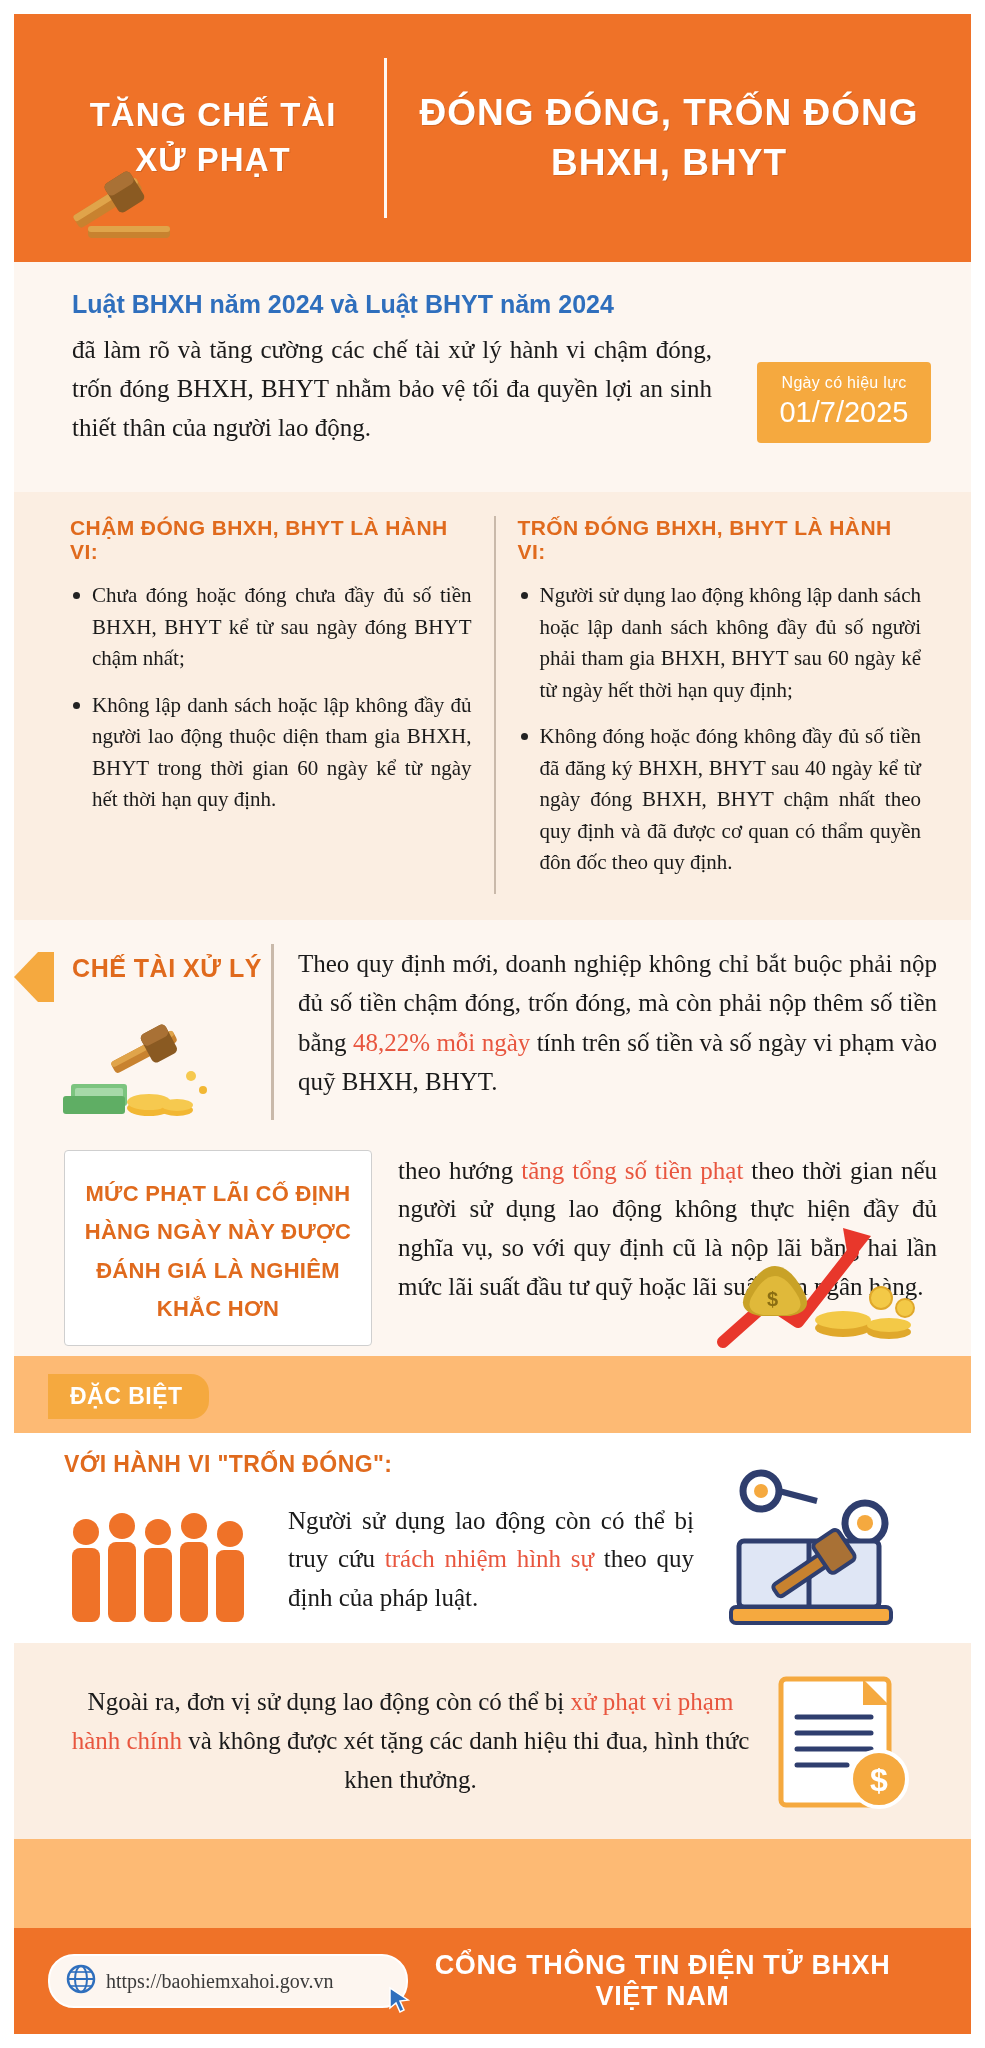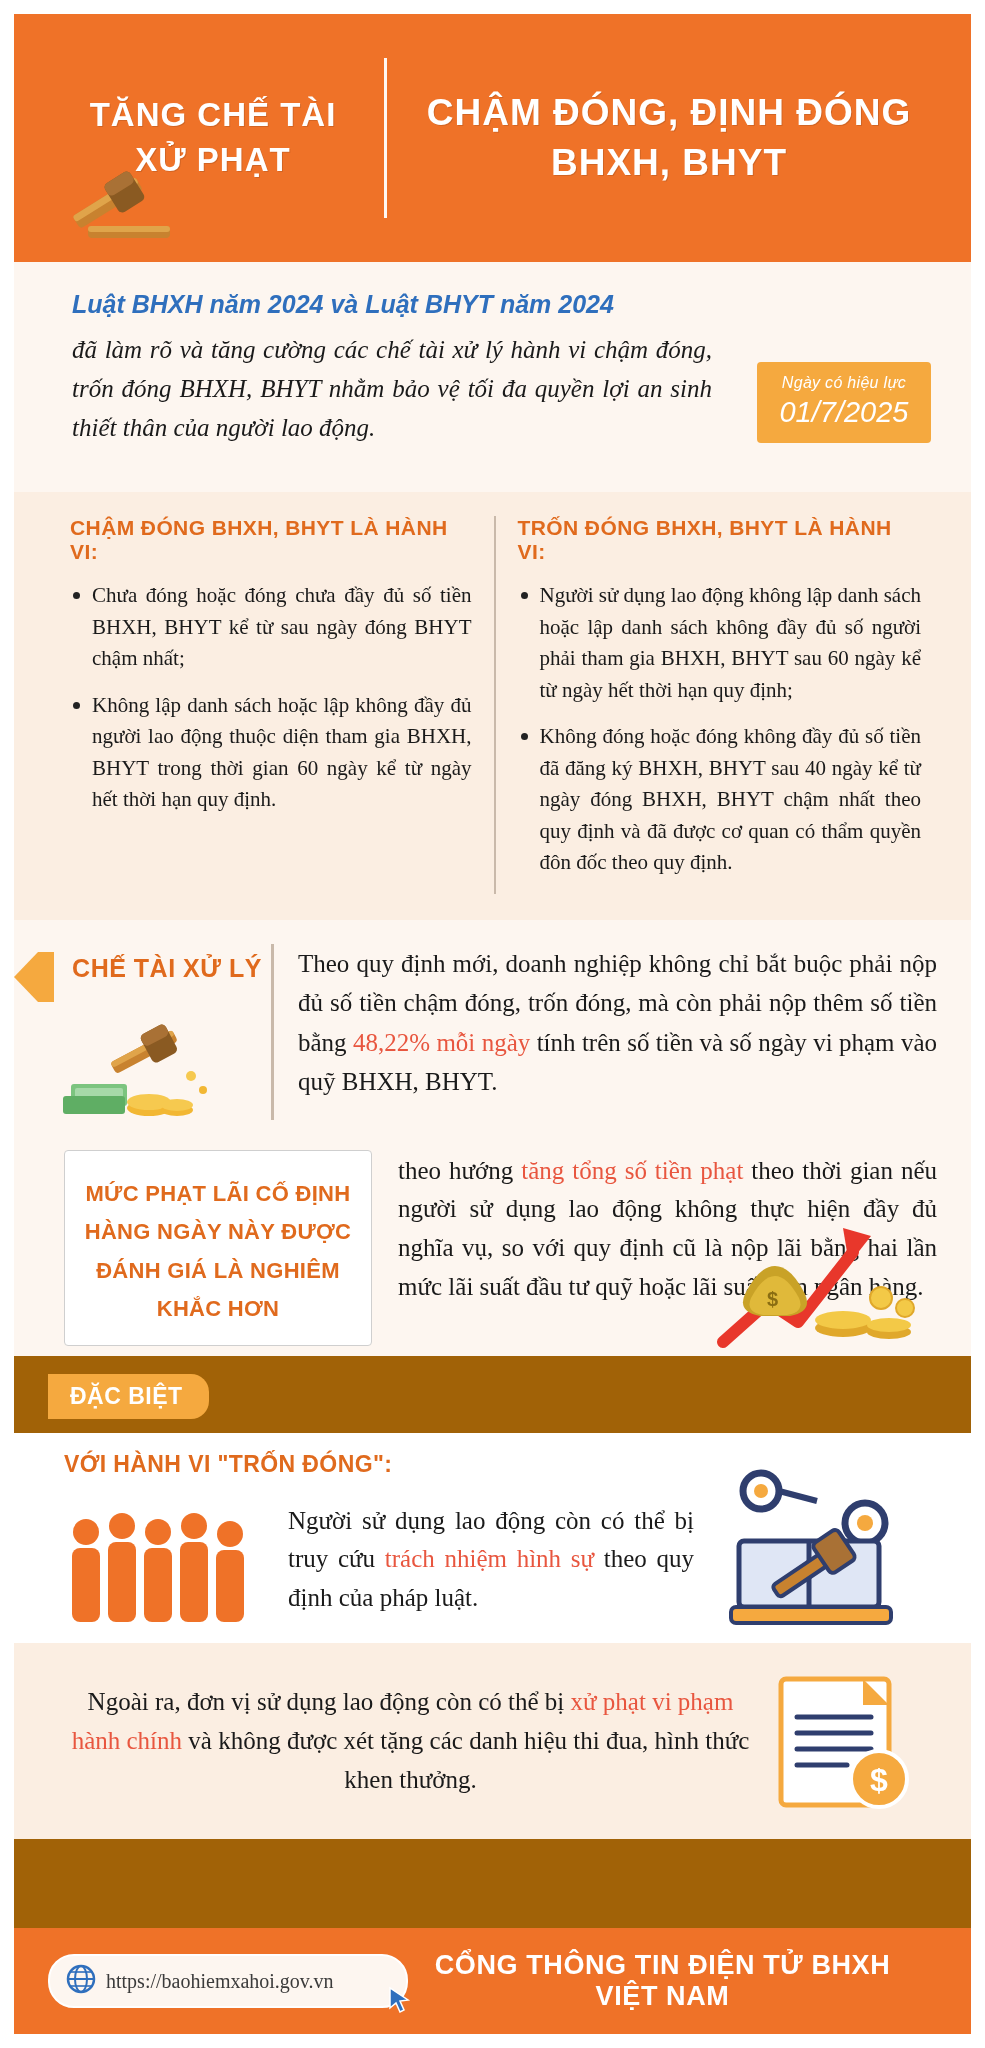--- a/index.html
+++ b/index.html
@@ -13,21 +13,21 @@
     position: relative;
     width: 985px;
     height: 2048px;
     background: #ffffff;
     padding: 14px 14px 14px 14px;
   }
   .frame {
     position: relative;
     width: 957px;
     height: 2020px;
-    background: #a16207;
+    background: #fdba74;
     overflow: hidden;
   }
 
   
   .header {
     position: relative;
     height: 248px;
     background: #ef7228;
     display: flex;
     align-items: center;
@@ -75,21 +75,20 @@
     line-height: 1.35;
     text-shadow: 1px 1px 0 rgba(0,0,0,.12);
   }
 
   
   .intro {
     position: relative;
     background: #fdf6f0;
     padding: 28px 34px 26px 58px;
     min-height: 230px;
-    font-style: italic;
   }
   .intro-head {
     font-family: "Liberation Sans", sans-serif;
     font-weight: bold;
     color: #2f6fbd;
     font-size: 25px;
     margin-bottom: 12px;
   }
   .intro-body {
     font-size: 25px;
@@ -369,21 +368,21 @@
           <rect x="36" y="72" width="82" height="12" rx="4" fill="#c8822f"></rect>
           <rect x="36" y="72" width="82" height="6" rx="3" fill="#e0a44a"></rect>
         </svg>
       </span>
       <div class="header-left">
         <div class="line">TĂNG CHẾ TÀI</div>
         <div class="line">XỬ PHẠT</div>
       </div>
       <div class="divider-v"></div>
       <div class="header-right">
-        <div class="line">CHẬM ĐÓNG, ĐỊNH ĐÓNG</div>
+        <div class="line">ĐÓNG ĐÓNG, TRỐN ĐÓNG</div>
         <div class="line">BHXH, BHYT</div>
       </div>
     </div>
 
     <div class="intro">
       <div class="intro-head">Luật BHXH năm 2024 và Luật BHYT năm 2024</div>
       <div class="intro-body">đã làm rõ và tăng cường các chế tài xử lý hành vi chậm đóng, trốn đóng BHXH, BHYT nhằm bảo vệ tối đa quyền lợi an sinh thiết thân của người lao động.</div>
       <div class="eff-box">
         <div class="eff-label">Ngày có hiệu lực</div>
         <div class="eff-date">01/7/2025</div>

